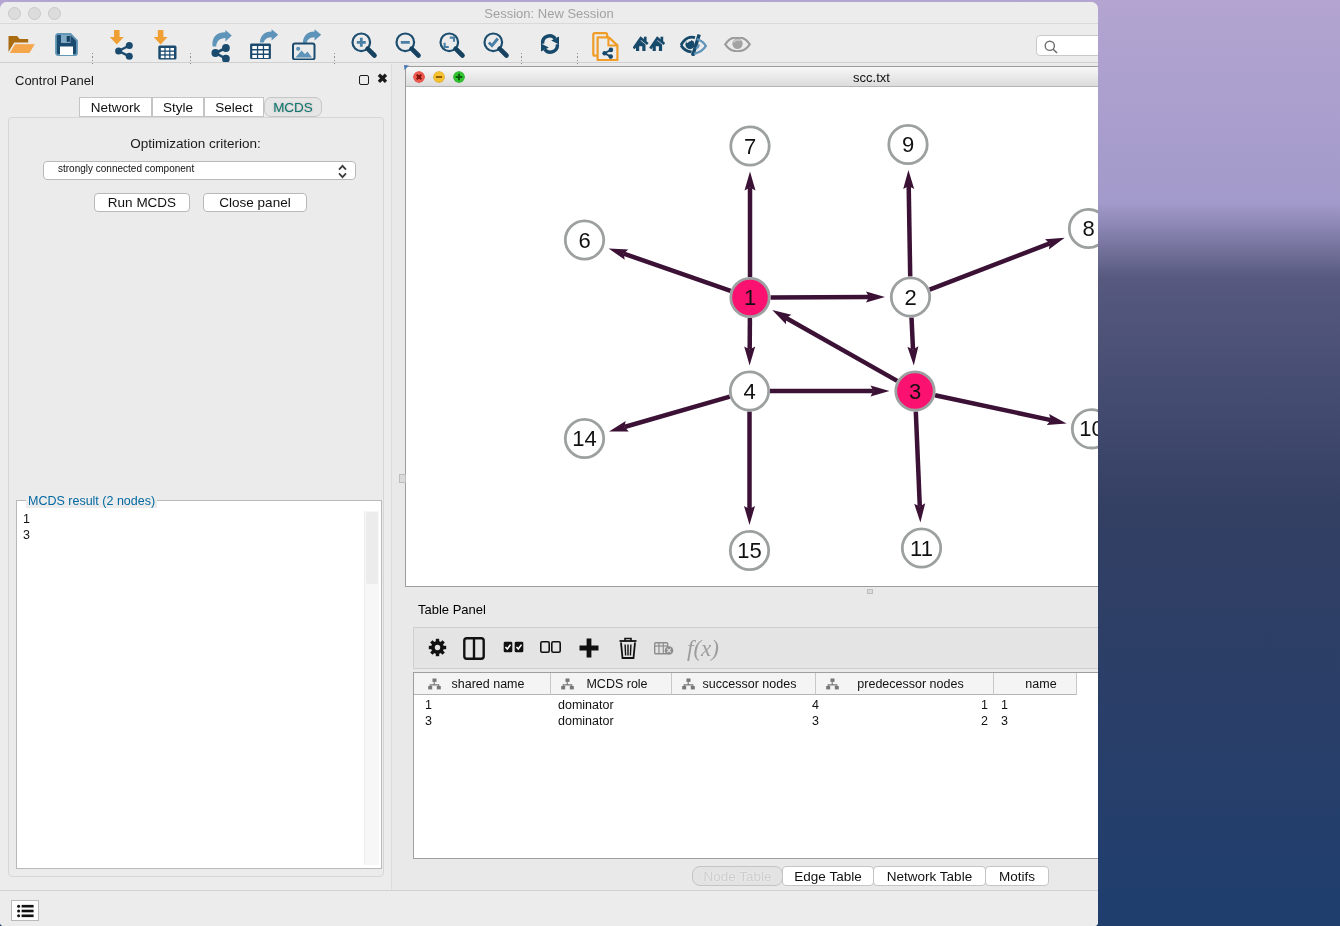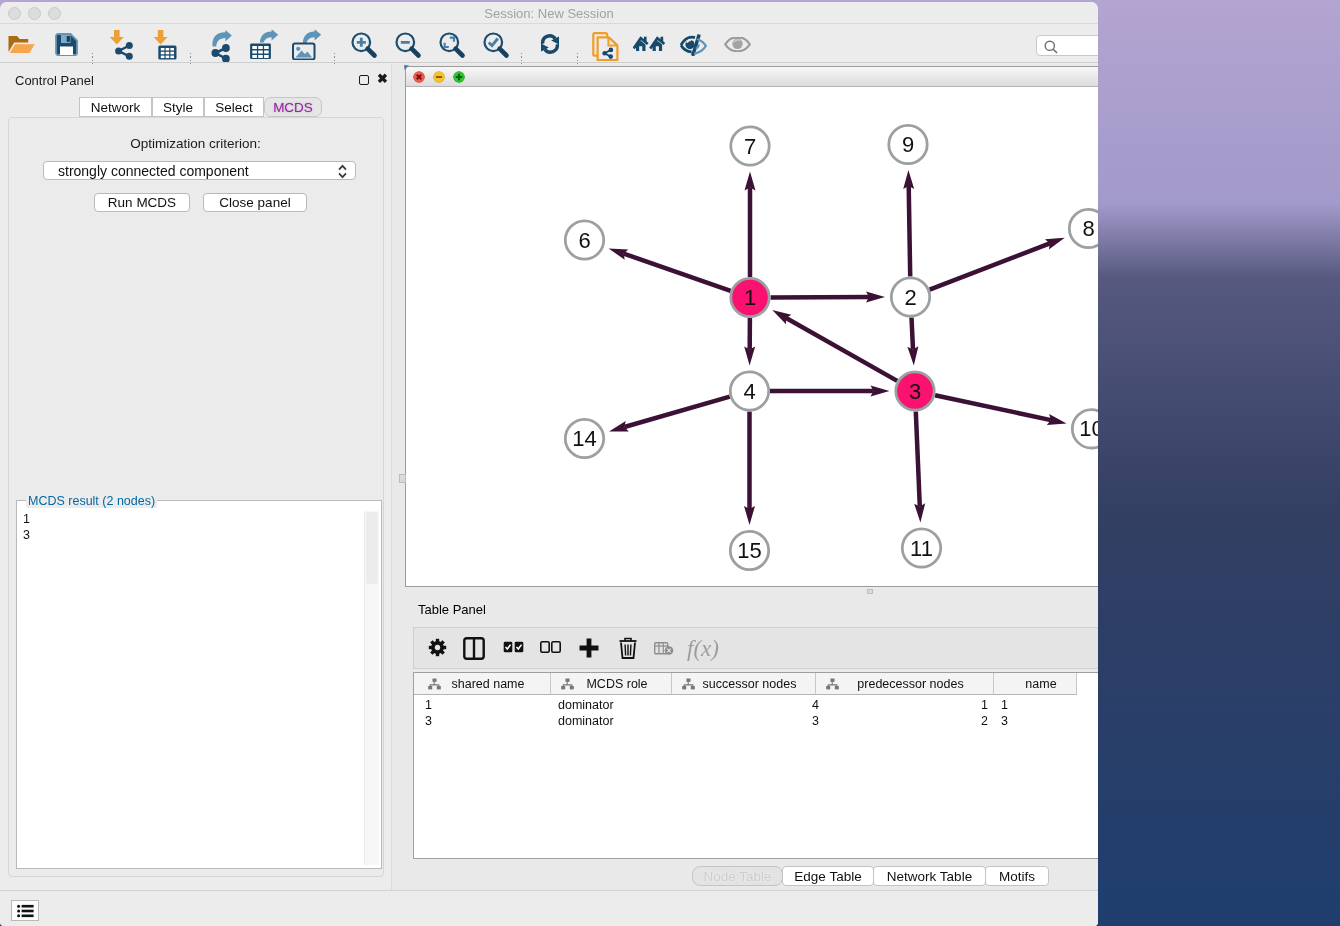--- a/index.html
+++ b/index.html
@@ -32,27 +32,27 @@
 
 #main { position:absolute; left:0; top:62px; width:1338px; height:826px; background:#e9e9e9; }
 
 #cpanel { position:absolute; left:0; top:0; width:392px; height:826px; background:#ececec; border-right:1px solid #dcdcdc; }
 #cp-head { position:absolute; left:15px; top:9px; font-size:13px; color:#1a1a1a; }
 .panel-float { position:absolute; top:11px; width:10px; height:10px; border:1.5px solid #1a1a1a; border-radius:2px; }
 .panel-close { position:absolute; top:7px; font-size:13px; font-weight:bold; color:#1a1a1a; }
 .tabs { position:absolute; display:flex; }
 .tab { font-size:13.5px; color:#111; background:#fff; border:1px solid #c4c4c4;
   text-align:center; padding-top:2px; height:20px; }
-.tab.sel { background:#e6e6e6; color:#a21caf; border-radius:7px; border-color:#c6c6c6; text-shadow:0 0 2px #aaaaaa; }
+.tab.sel { background:#e6e6e6; color:#0f766e; border-radius:7px; border-color:#c6c6c6; text-shadow:0 0 2px #aaaaaa; }
 #cp-content { position:absolute; left:8px; top:53px; width:376px; height:760px;
   background:#ebebeb; border:1px solid #d6d6d6; border-radius:4px; }
 #opt-label { position:absolute; top:72px; width:100%; text-align:center; font-size:13.5px; color:#1a1a1a; }
 #dropdown { position:absolute; left:43px; top:97px; width:313px; height:19px;
   background:#fff; border:1px solid #b9b9b9; border-radius:4px;
-  font-size:14px; color:#111; padding:1px 0 0 14px; }
+  font-size:10px; color:#111; padding:1px 0 0 14px; }
 .btn { position:absolute; top:129px; height:19px; background:#fff;
   border:1px solid #b9b9b9; border-radius:4px; font-size:13.5px; color:#111;
   text-align:center; padding-top:1px; }
 #fieldset { position:absolute; left:16px; top:436px; width:366px; height:369px;
   border:1px solid #b9b9b9; background:#fff; }
 #fs-legend { position:absolute; left:9px; top:-7px; background:#ececec; padding:0 2px;
   font-size:12.5px; color:#0369a1; }
 #fs-text { position:absolute; left:6px; top:10px; font-size:12.5px; color:#111; line-height:16px; }
 #fs-scroll { position:absolute; right:2px; top:10px; bottom:3px; width:15px; background:#f7f7f7; border-left:1px solid #ececec;}
 
@@ -297,20 +297,21 @@
           <path d="M4,4 L9,9 M9,4 L4,9" stroke="#7e0f08" stroke-width="2.1"></path>
         </svg>
         <svg class="mtl" style="left:27px" width="13" height="13" viewBox="0 0 13 13">
           <circle cx="6.5" cy="6.5" r="6" fill="#f6c22f" stroke="#dba621" stroke-width="0.8"></circle>
           <line x1="3.2" y1="6.5" x2="9.8" y2="6.5" stroke="#8e5f04" stroke-width="2.1"></line>
         </svg>
         <svg class="mtl" style="left:47px" width="13" height="13" viewBox="0 0 13 13">
           <circle cx="6.5" cy="6.5" r="6" fill="#2ec52e" stroke="#25a625" stroke-width="0.8"></circle>
           <path d="M6.5,3 V10 M3,6.5 H10" stroke="#0d5c0d" stroke-width="2.1"></path>
         </svg>
+        <div id="nw-title">scc.txt</div>
       </div>
       <div id="nw-canvas">
         <svg id="graph" style="display:block" width="931" height="499" viewBox="0 0 931 499">
 <g stroke="#3b1135" stroke-width="4.5">
 <line x1="344.0" y1="190.0" x2="344.0" y2="100.5"></line>
 <line x1="324.6" y1="203.8" x2="217.7" y2="166.6"></line>
 <line x1="364.5" y1="210.4" x2="463.0" y2="210.1"></line>
 <line x1="343.9" y1="231.0" x2="343.7" y2="262.5"></line>
 <line x1="504.2" y1="189.5" x2="502.7" y2="99.0"></line>
 <line x1="523.6" y1="202.6" x2="643.8" y2="156.4"></line>

